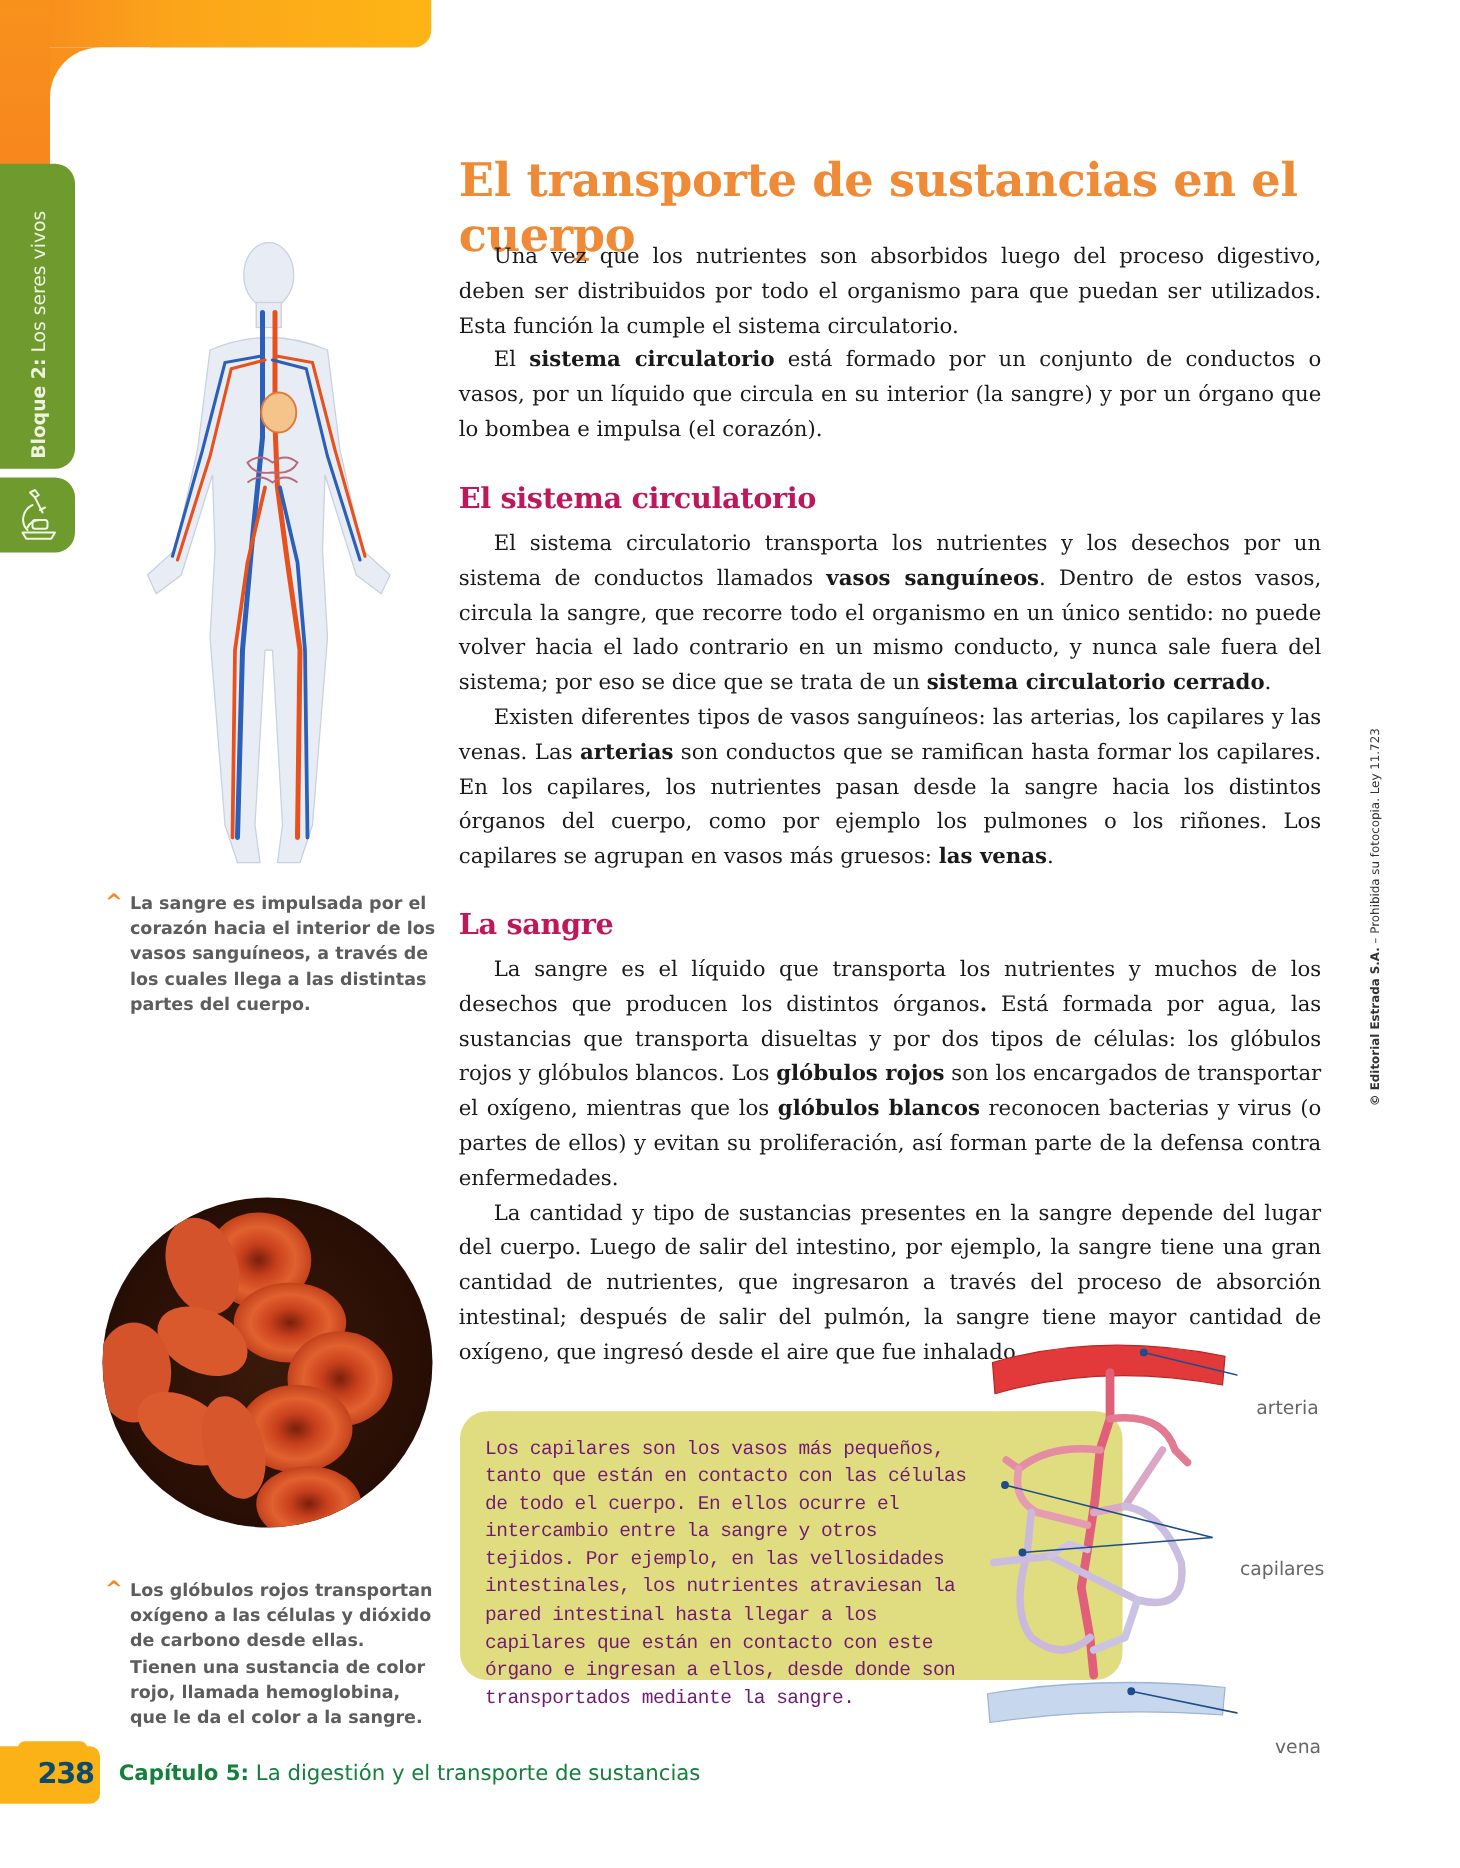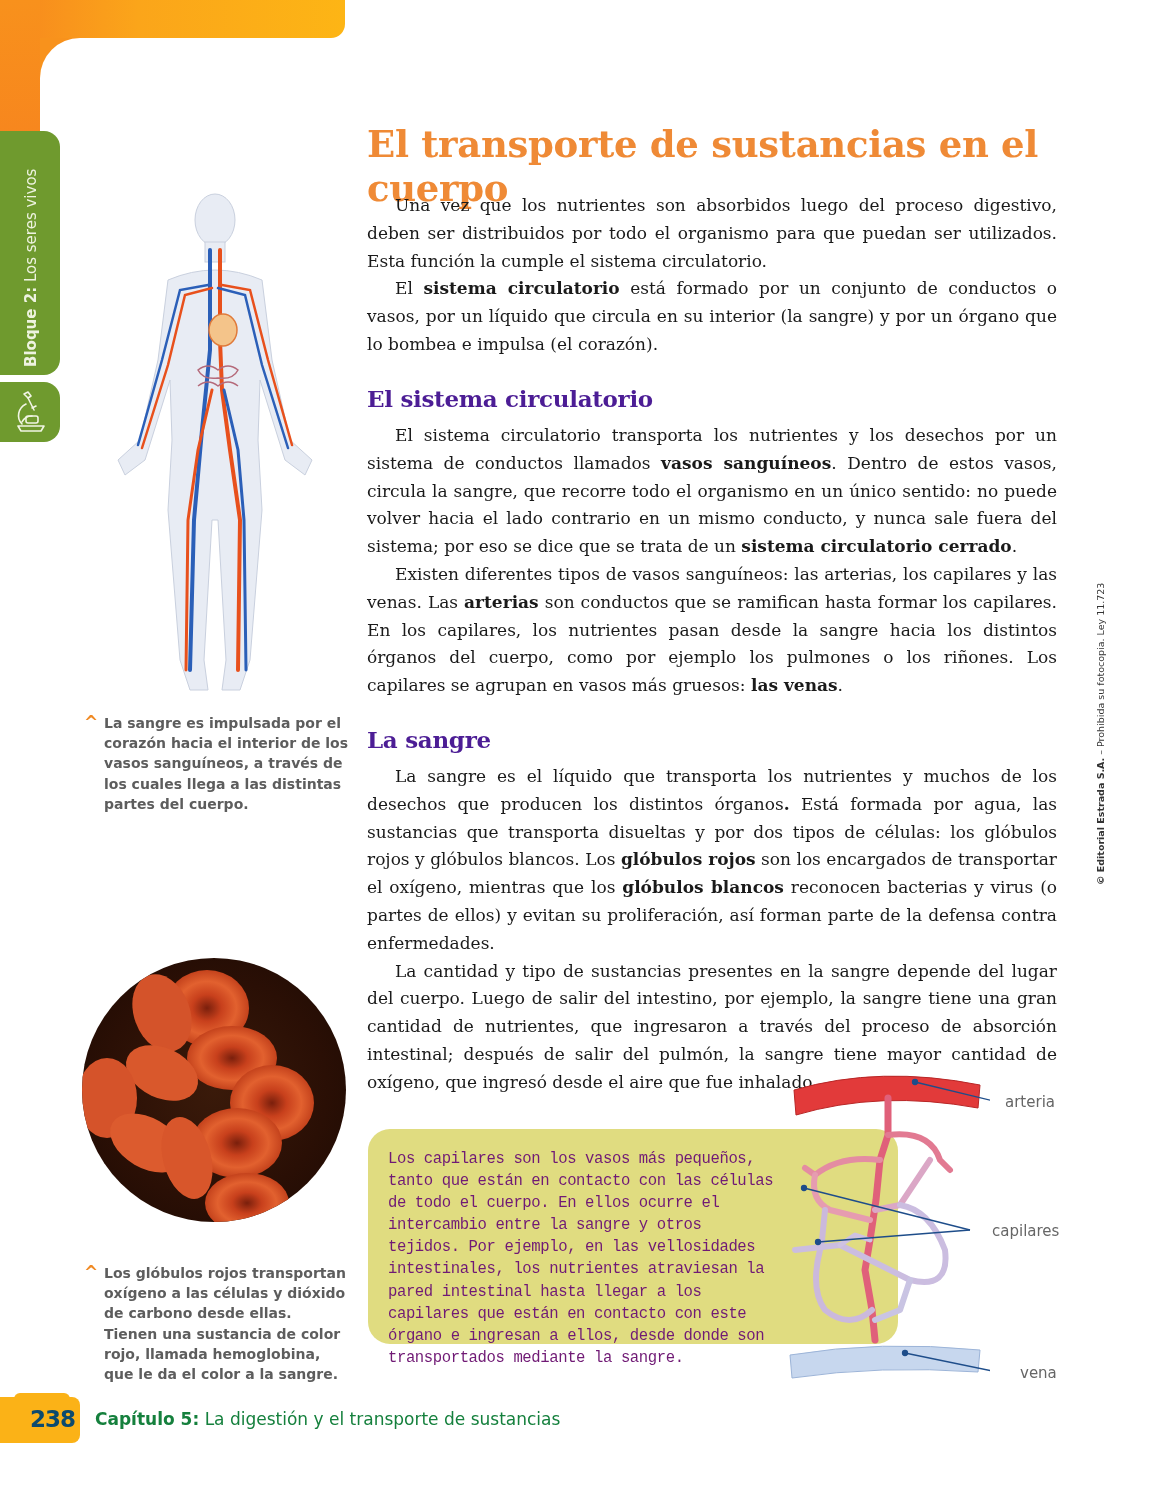--- a/index.html
+++ b/index.html
@@ -18,21 +18,21 @@
   .side-tab { position:absolute; left:0; top:131px; width:60px; height:244px; background:#6f9a2e;
     border-top-right-radius:16px; border-bottom-right-radius:16px; }
   .side-tab-text { position:absolute; left:6px; top:252px; width:244px; transform:rotate(-90deg) translate(-122px,-100px);
     transform-origin:0 0; color:#f2f6e6; font-family:"DejaVu Sans", sans-serif; font-size:15px; white-space:nowrap; }
   .side-icon-tab { position:absolute; left:0; top:382px; width:60px; height:60px; background:#6f9a2e;
     border-top-right-radius:16px; border-bottom-right-radius:16px; display:flex; align-items:center; justify-content:center; }
 
   
   .main-title { position:absolute; left:367px; top:122px; font-size:37px; font-weight:bold; color:#ef8a36; margin:0;
     font-family:"DejaVu Serif", serif; letter-spacing:-0.3px; }
-  .h2 { position:absolute; left:367px; font-size:23px; font-weight:bold; color:#4c1d95; margin:0; letter-spacing:-0.3px; }
+  .h2 { position:absolute; left:367px; font-size:23px; font-weight:bold; color:#be185d; margin:0; letter-spacing:-0.3px; }
 
   .para-block { position:absolute; left:367px; width:690px; font-size:17px; line-height:27.8px; text-align:justify; }
   .para-block p { margin:0; text-indent:28px; }
   .para-block b { font-weight:bold; }
 
   
   .caption { position:absolute; left:84px; width:265px; font-family:"DejaVu Sans", sans-serif; font-size:14px;
     line-height:20.2px; color:#5d5d5d; font-weight:bold; padding-left:20px; box-sizing:border-box; }
   .caption .caret { position:absolute; left:0; top:-1px; color:#f08a24; font-size:17px; font-weight:bold; }
 
@@ -43,21 +43,21 @@
   .blood-circle { position:absolute; left:82px; top:958px; width:264px; height:264px; border-radius:50%;
     background:radial-gradient(circle at 50% 50%,#3a1a0a 0%,#2a0f05 60%,#1c0a03 100%); overflow:hidden; }
 
   
   .info-box { position:absolute; left:368px; top:1129px; width:530px; height:215px; background:#e0dc80;
     border-radius:22px; }
   .info-text { position:absolute; left:388px; top:1148px; width:390px; font-family:Liberation Mono, monospace;
     font-size:15.6px; line-height:22.1px; color:#701a75; letter-spacing:-0.4px; }
 
   .cap-fig { position:absolute; left:780px; top:1060px; width:210px; height:330px; }
-  .cap-label { position:absolute; font-family:"DejaVu Sans", sans-serif; font-size:15px; color:#666; }
+  .cap-label { position:absolute; font-family:"DejaVu Sans", sans-serif; font-size:15px; color:#666;margin-top:24px; }
 
   
   .copyright { position:absolute; left:1095px; top:885px; transform:rotate(-90deg); transform-origin:0 0;
     font-family:"DejaVu Sans", sans-serif; font-size:9.5px; color:#333; white-space:nowrap; }
   .copyright b { font-weight:bold; }
 
   
   .page-num-tab { position:absolute; left:0; top:1397px; width:80px; height:46px; background:#fbb217;
     border-top-right-radius:8px; border-bottom-right-radius:8px; }
   .page-num-bump { position:absolute; left:14px; top:1393px; width:56px; height:10px; background:#fbb217; border-radius:6px 6px 0 0; }

